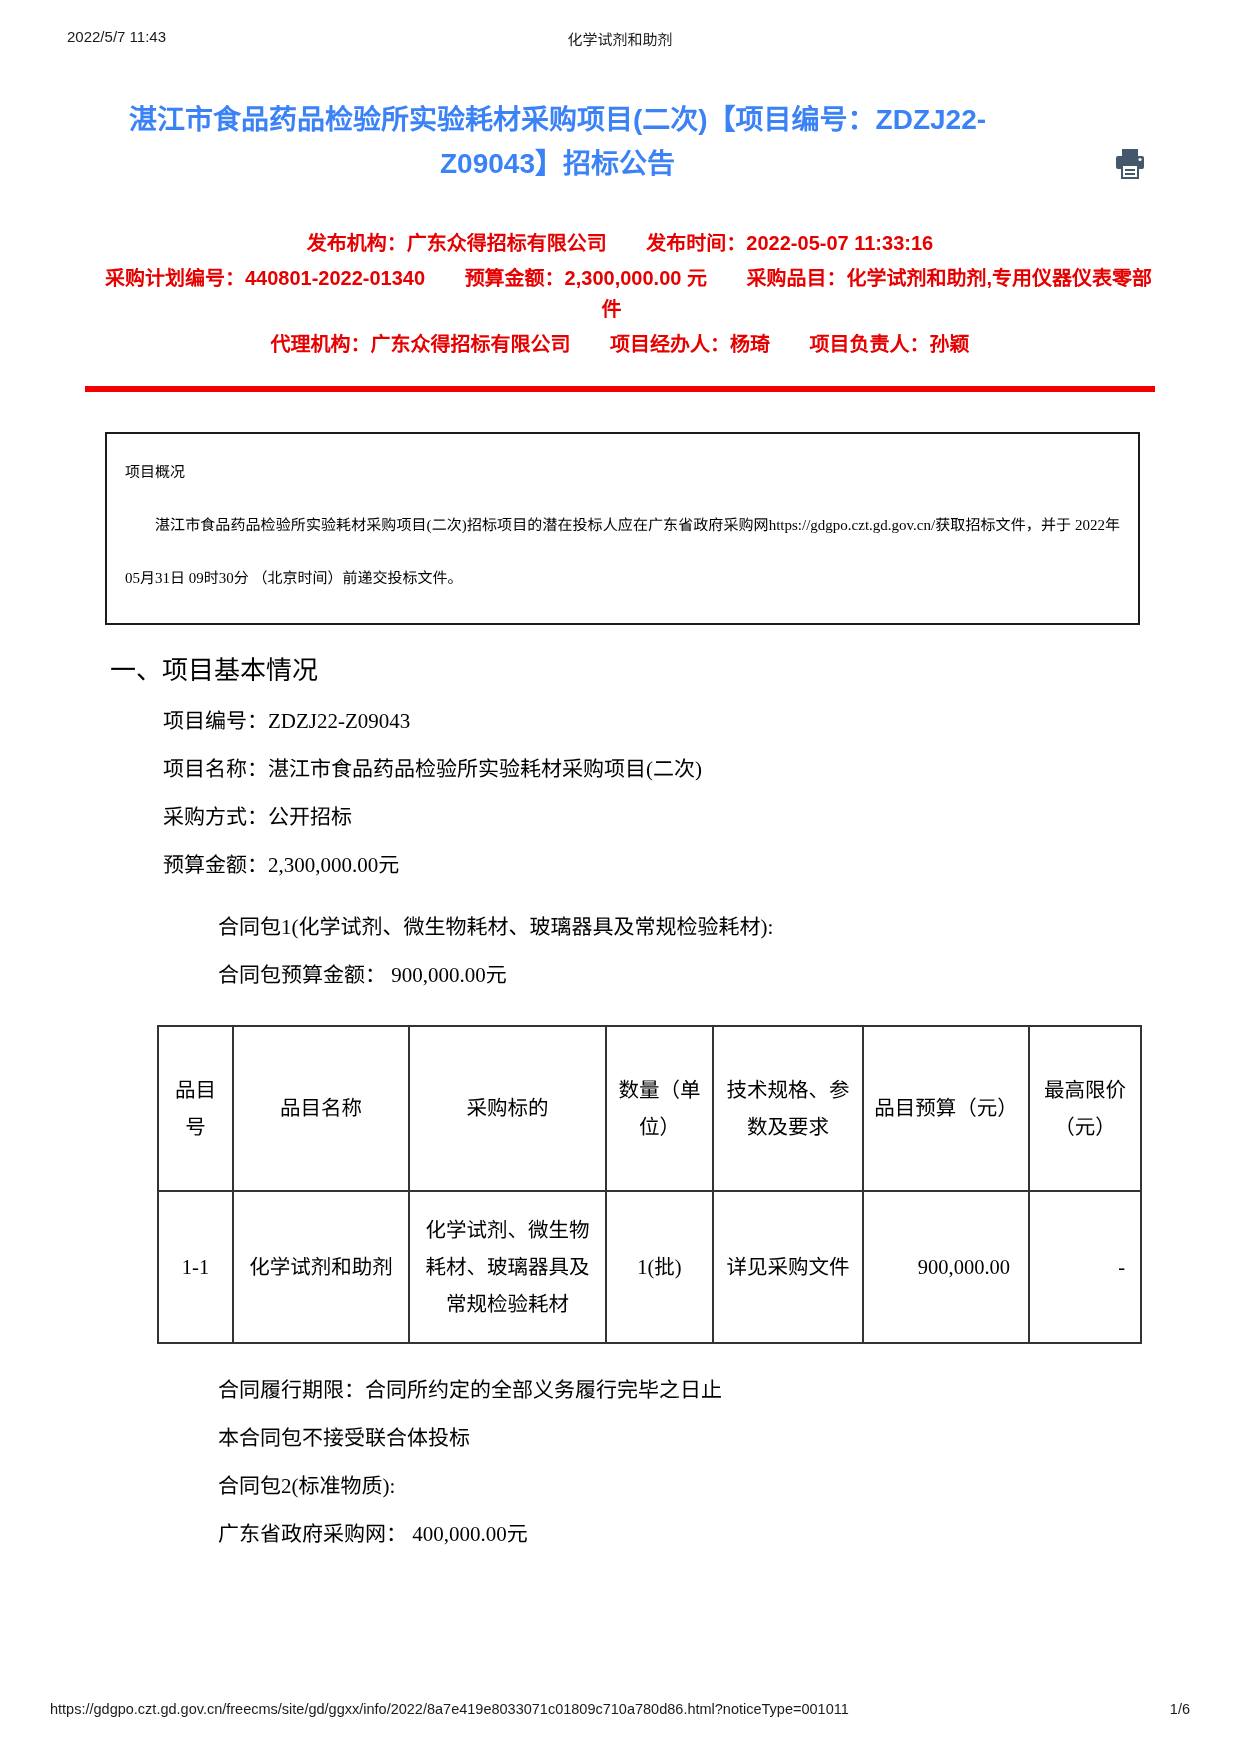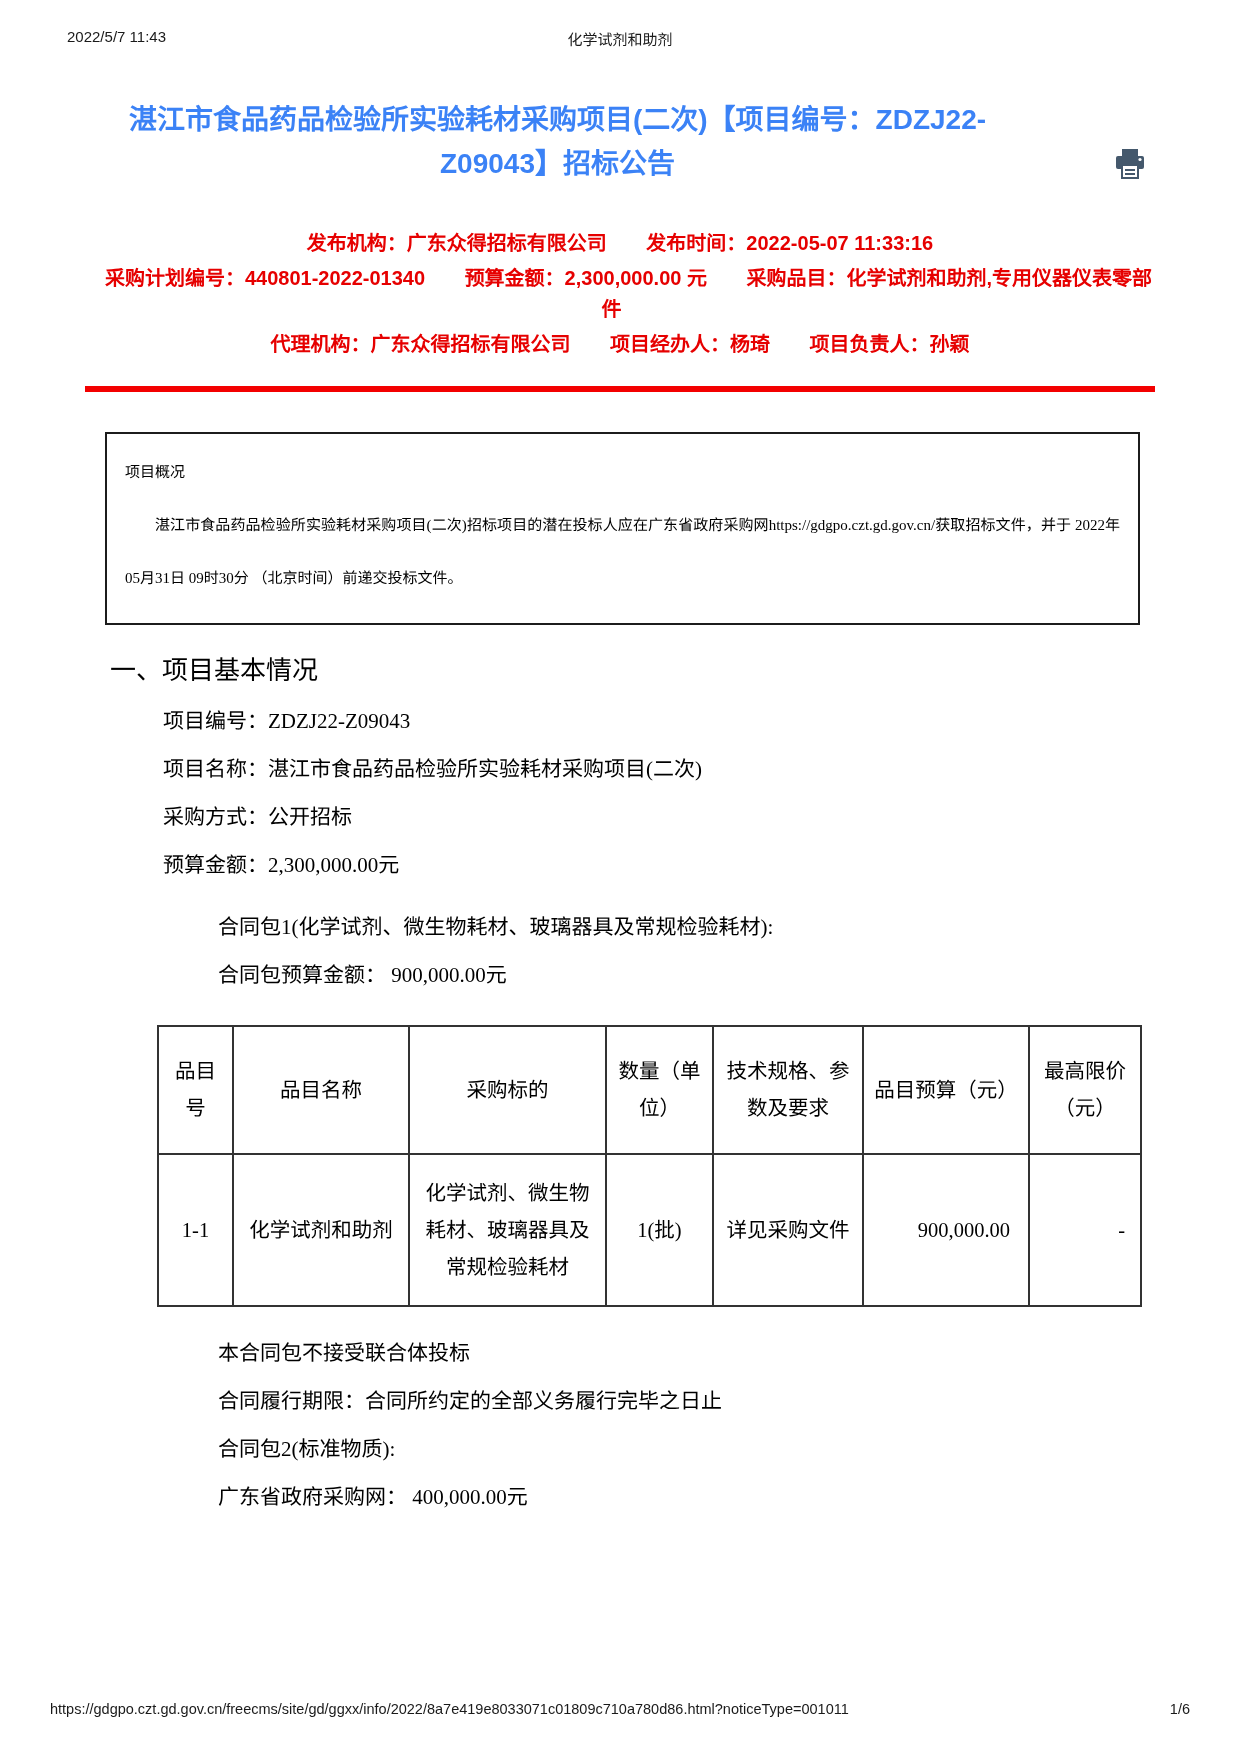--- a/index.html
+++ b/index.html
@@ -68,21 +68,21 @@
   
   .items-table {
     margin:26px 0 0 157px; border-collapse:collapse; table-layout:fixed;
     width:983px; font-size:20.5px;
   }
   .items-table th, .items-table td {
     border:2px solid #333; font-weight:normal; padding:4px 8px;
     text-align:center; line-height:37px; vertical-align:middle;
     word-break:break-all;
   }
-  .items-table tr.header-row { height:128px; }
+  .items-table tr.header-row { height:165px; }
   .items-table tr.data-row { height:152px; }
   .items-table td.num { text-align:right; padding-right:18px;padding-left:32px; }
   .items-table td.dash { text-align:right; padding-right:15px; }
 </style>
 </head>
 <body>
 
 <div class="print-header">
   <span class="ph-date">2022/5/7 11:43</span>
   <span class="ph-site">化学试剂和助剂</span>
@@ -169,22 +169,22 @@
       <td>化学试剂、微生物耗材、玻璃器具及常规检验耗材</td>
       <td>1(批)</td>
       <td>详见采购文件</td>
       <td class="num">900,000.00</td>
       <td class="dash">-</td>
     </tr>
   </tbody>
 </table>
 
 <div class="after-table">
+  <p>合同履行期限：合同所约定的全部义务履行完毕之日止</p>
   <p>本合同包不接受联合体投标</p>
-  <p>合同履行期限：合同所约定的全部义务履行完毕之日止</p>
   <p>合同包2(标准物质):</p>
   <p>广东省政府采购网： 400,000.00元</p>
 </div>
 
 <div class="print-footer">
   <span class="pf-url">https://gdgpo.czt.gd.gov.cn/freecms/site/gd/ggxx/info/2022/8a7e419e8033071c01809c710a780d86.html?noticeType=001011</span>
   <span class="pf-page">1/6</span>
 </div>
 
 </body></html>

